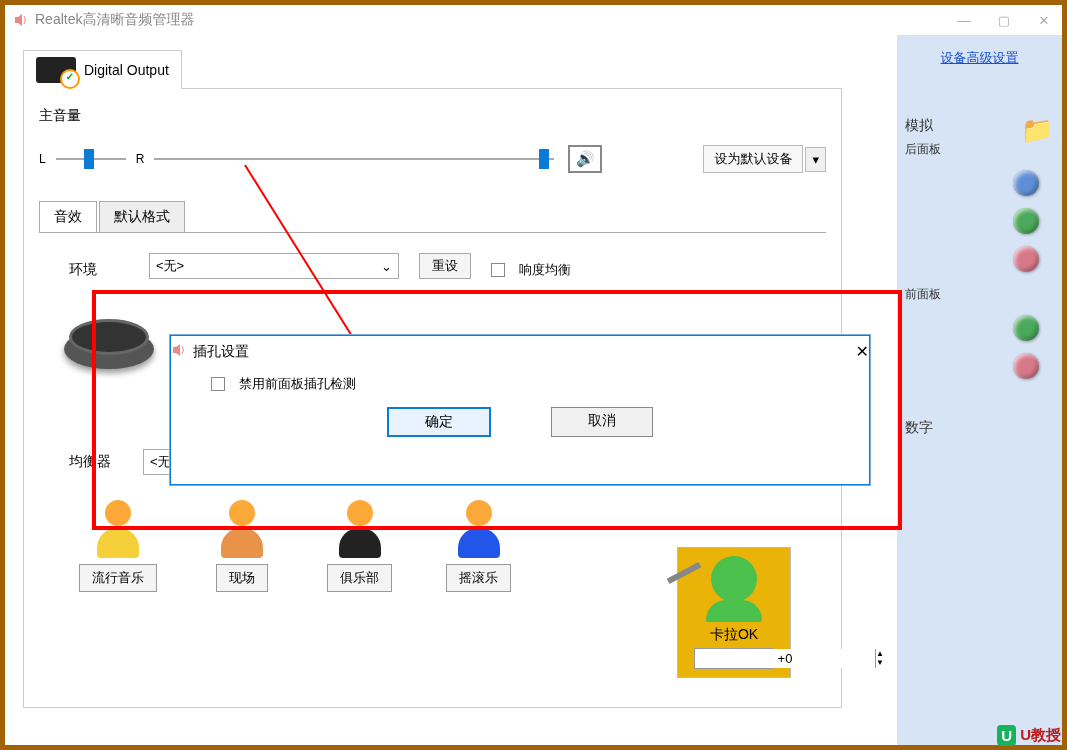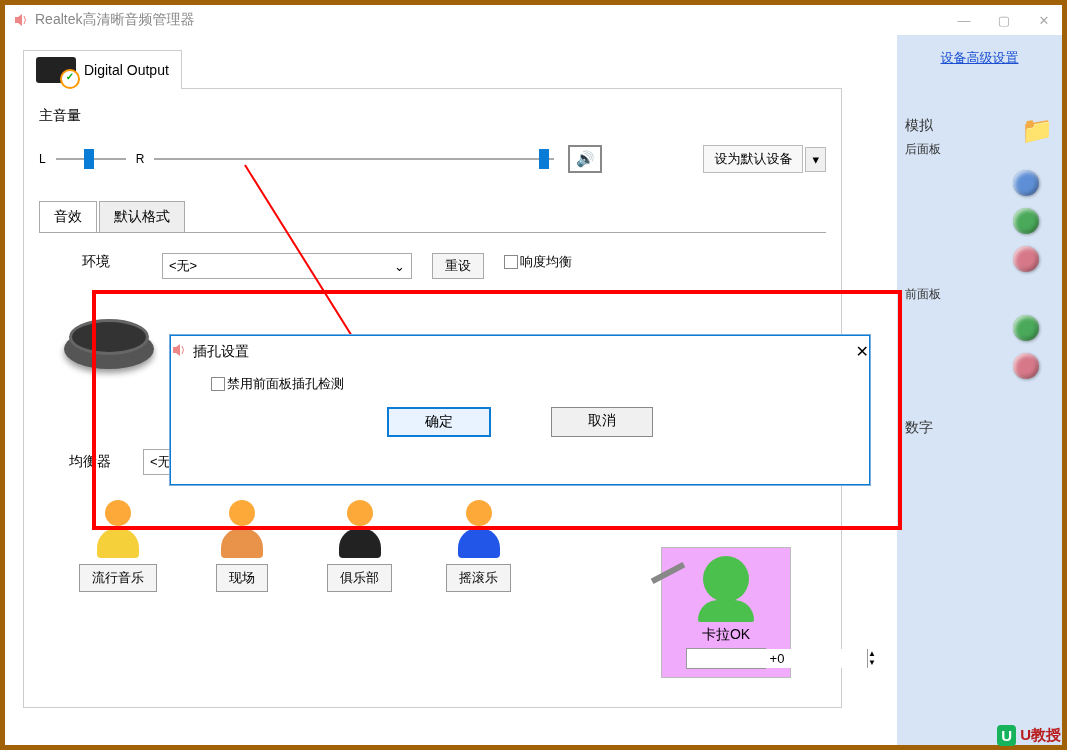--- a/index.html
+++ b/index.html
@@ -39,25 +39,25 @@
 
 .subtabs { display: flex; margin-bottom: 0; }
 .subtab { padding: 6px 14px; border: 1px solid #aaa; border-bottom: none; margin-right: 2px; background: #fff; font-size: 14px; }
 .subtab:not(.active) { background: #eee; }
 .sub-box { border-top: 1px solid #aaa; padding: 20px 10px; height: 470px; position: relative; }
 
 
 .red-box { position: absolute; border: 4px solid red; left: 92px; top: 290px; width: 810px; height: 240px; z-index: 5; pointer-events: none; }
 
 
-.env-row { display: flex; align-items: flex-start; gap: 20px; margin-bottom: 20px; margin-left: 33px; }
+.env-row { display: flex; align-items: flex-end; gap: 20px; margin-bottom: 20px; margin-left: 20px; }
 .env-label { font-size: 14px; width: 60px; }
 .combo { border: 1px solid #aaa; background: #fff; padding: 3px 6px; width: 250px; display: flex; justify-content: space-between; align-items: center; }
 .reset-btn { border: 1px solid #aaa; padding: 3px 12px; background: #f5f5f5; }
-.chk-label { display: flex; align-items: center; gap: 2px; }
+.chk-label { display: flex; align-items: center; gap: 14px; }
 .chk { width: 14px; height: 14px; border: 1px solid #888; background: #fff; }
 
 
 .dialog { position: absolute; left: 170px; top: 335px; width: 700px; height: 150px; background: #fff; border: 1px solid #0b7cd6; box-shadow: 0 0 0 1px #7aaee0; z-index: 30; }
 .dialog-title { display: flex; align-items: center; padding: 6px 0; }
 .dialog-title span.t { margin-left: 6px; font-size: 14px; }
 .dialog-close { margin-left: auto; font-size: 16px; cursor: pointer; }
 .dialog-body { padding: 8px 40px; }
 .dialog-buttons { display: flex; justify-content: center; gap: 60px; margin-top: 14px; }
 .dlg-btn { border: 1px solid #888; padding: 4px 36px; background: #f0f0f0; font-size: 14px; }
@@ -73,21 +73,21 @@
 .preset-person { width: 62px; height: 58px; position: relative; }
 .head { width: 26px; height: 26px; border-radius: 50%; background: #fca93a; position: absolute; top: 0; left: 18px; }
 .body-shape { width: 42px; height: 30px; border-radius: 20px 20px 4px 4px; position: absolute; bottom: 0; left: 10px; }
 .p1 .body-shape { background: #f5d03a; }
 .p2 .body-shape { background: #e8924a; }
 .p3 .body-shape { background: #222; }
 .p4 .body-shape { background: #2156e8; }
 .preset-btn { border: 1px solid #999; padding: 4px 12px; background: #f4f4f4; font-size: 13px; }
 
 
-.karaoke { position: absolute; right: 35px; bottom: 24px; width: 130px; border: 1px solid #bbb; padding: 8px; text-align: center; background: #f0abfc; }
+.karaoke { position: absolute; right: 35px; bottom: 24px; width: 114px; border: 1px solid #bbb; padding: 8px; text-align: center; background: #eab308; }
 .karaoke .head2 { width: 46px; height: 46px; border-radius: 50%; background: #4cc04c; margin: 0 auto 6px; position: relative; }
 .karaoke .mic { width: 36px; height: 6px; background: #888; position: absolute; top: 14px; left: -20px; transform: rotate(-28deg); }
 .karaoke .body2 { width: 56px; height: 22px; border-radius: 20px 20px 2px 2px; background: #4cc04c; margin: -8px auto 6px; }
 .karaoke-label { font-size: 14px; margin-bottom: 4px; }
 .spin { display: flex; border: 1px solid #999; width: 80px; margin: 0 auto; }
 .spin input { flex: 1; border: none; text-align: center; padding: 2px; font-size: 13px; }
 .spin .arrows { width: 16px; border-left: 1px solid #999; font-size: 8px; line-height: 9px; }
 
 
 .adv-link { color: #1b4fd1; text-decoration: underline; display: block; text-align: center; margin: 4px 0 50px; font-size: 13px; }

